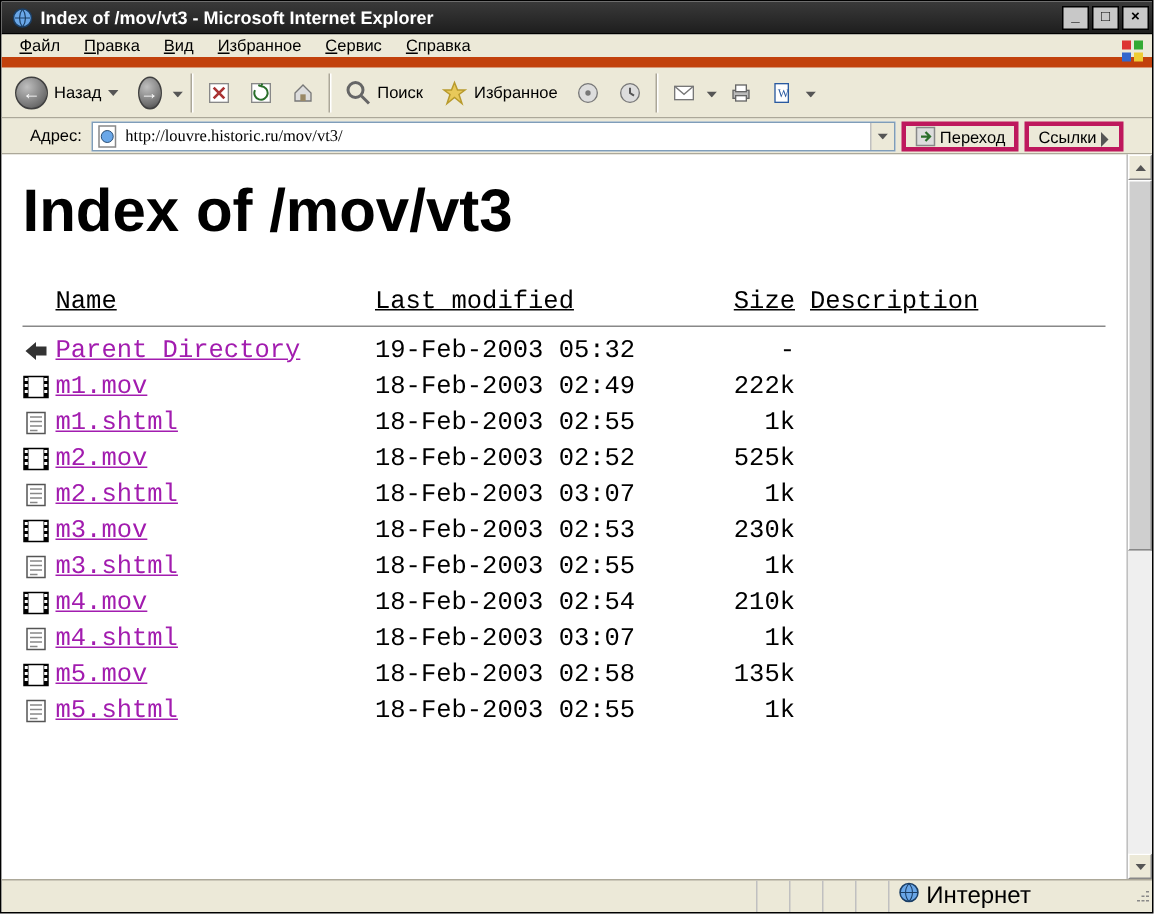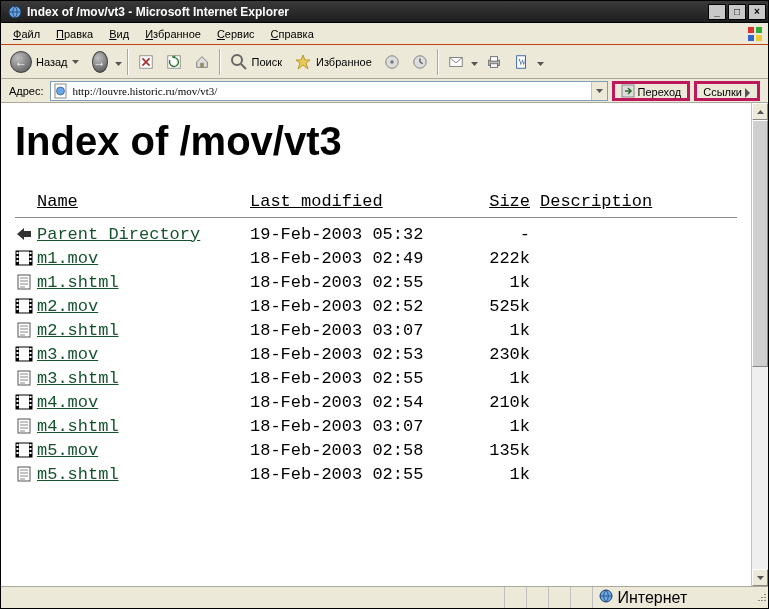--- a/index.html
+++ b/index.html
@@ -29,21 +29,21 @@
     background:#c8c8c8; border:1px solid #000;
     display:flex; align-items:center; justify-content:center;
     font-family: Arial; font-size:10px; font-weight:bold; color:#000;
     cursor:pointer;
   }
 
   
   .menubar {
     display:flex; align-items:center;
     height:22px; background:#ece9d8;
-    border-bottom:1px solid #c2410c;
+    border-bottom:7px solid #c2410c;
     padding:0 4px; position:relative;
   }
   .menubar .menu-item { padding:2px 8px; cursor:default; }
   .menubar .menu-item u { text-decoration: underline; }
   .menubar .flag { position:absolute; right:4px; top:2px; width:18px; height:18px; }
 
   
   .toolbar {
     display:flex; align-items:center;
     height:34px; background:#ece9d8;
@@ -67,21 +67,21 @@
   .tlabel { font-size:11px; }
   .sep { width:2px; height:26px; border-left:1px solid #aca899; border-right:1px solid #fff; margin:0 2px; }
   .drop { width:8px; }
   .drop svg { width:7px; height:4px; }
 
   
   .addrbar {
     display:flex; align-items:center;
     height:24px; background:#ece9d8;
     border-bottom:1px solid #aca899;
-    padding:0 8px; gap:4px;
+    padding:0 19px; gap:4px;
   }
   .addrbar .lbl { padding-right:2px; }
   .addr-input-wrap {
     flex:1; display:flex; align-items:center;
     height:20px; background:#fff; border:1px solid #7f9db9;
   }
   .addr-input-wrap .page-ico { width:16px; height:16px; margin:0 2px; }
   .addr-input {
     flex:1; border:0; outline:0; font:11px Tahoma; padding:0 2px;
     background:transparent;
@@ -110,21 +110,21 @@
   .listing { font-family: "Courier New", monospace; font-size:17px; }
   .cols { display:flex; padding-bottom:6px; }
   .cols span { text-decoration: underline; }
   .col-name { width:235px; }
   .col-mod  { width:220px; }
   .col-size { width:70px; text-align:right; padding-right:10px;}
   .col-desc { }
   .hr { border-top:1px solid #888; margin-bottom:4px; }
   .row { display:flex; align-items:center; height:24px; }
   .row .ico { width:22px; display:flex; align-items:center; }
-  .row a { color:#14532d; text-decoration: underline; }
+  .row a { color:#a21caf; text-decoration: underline; }
   .row .name { width:213px; }
   .row .mod  { width:220px; }
   .row .size { width:70px; text-align:right; padding-right:10px; }
 
   
   .vscroll {
     width:17px; background:#e8e8e8; border-left:1px solid #c0c0c0;
     display:flex; flex-direction:column;
   }
   .vscroll .sb-btn {

